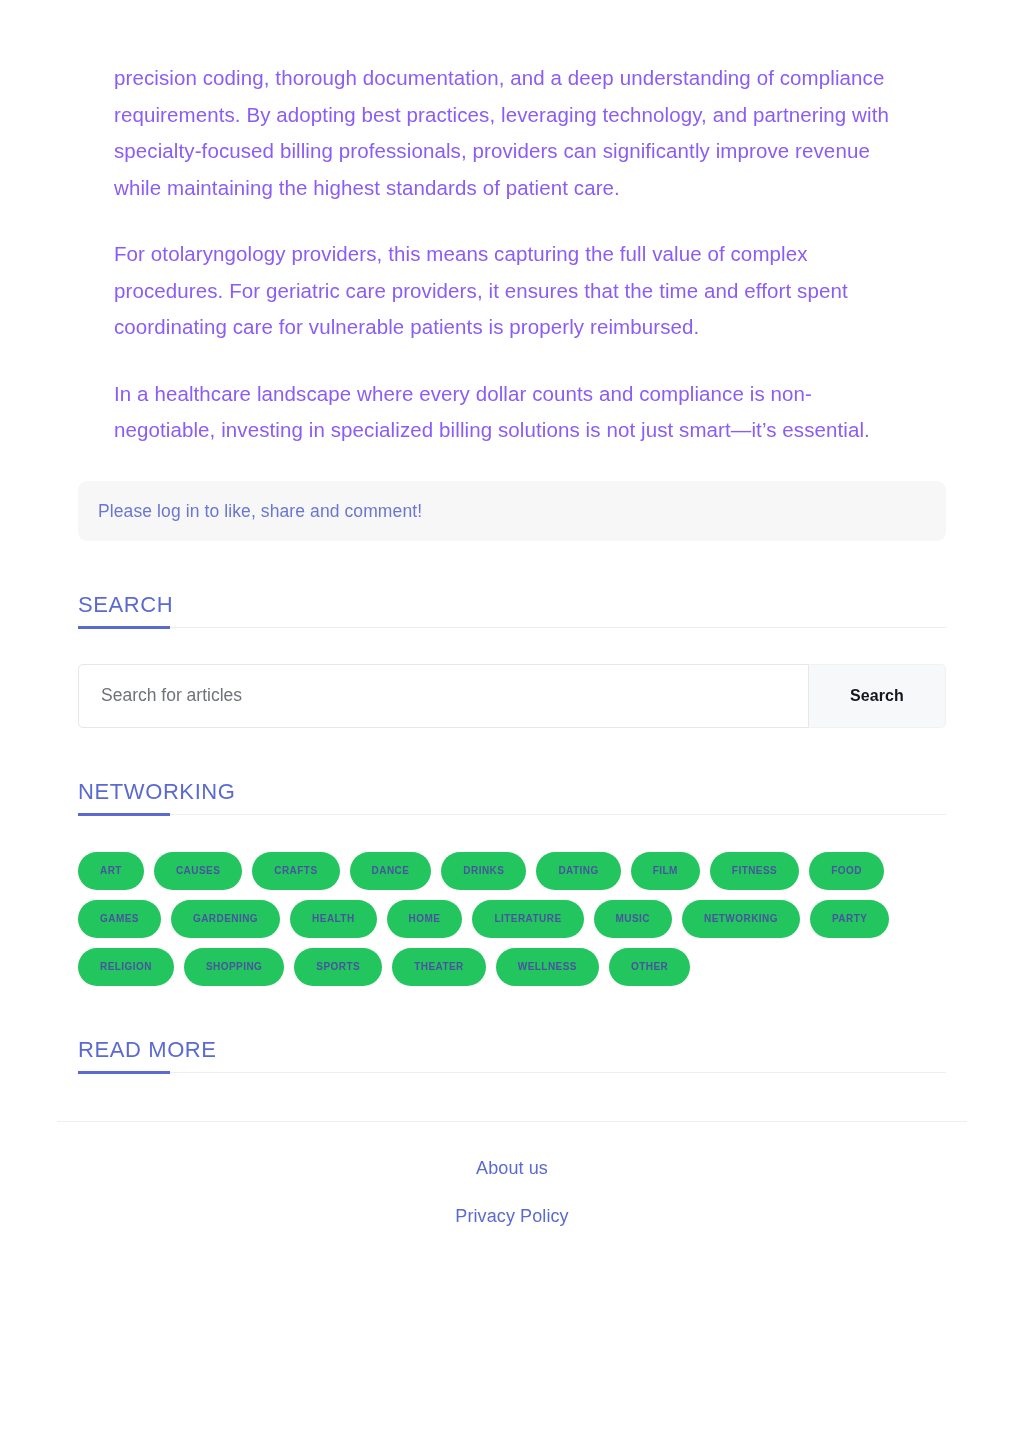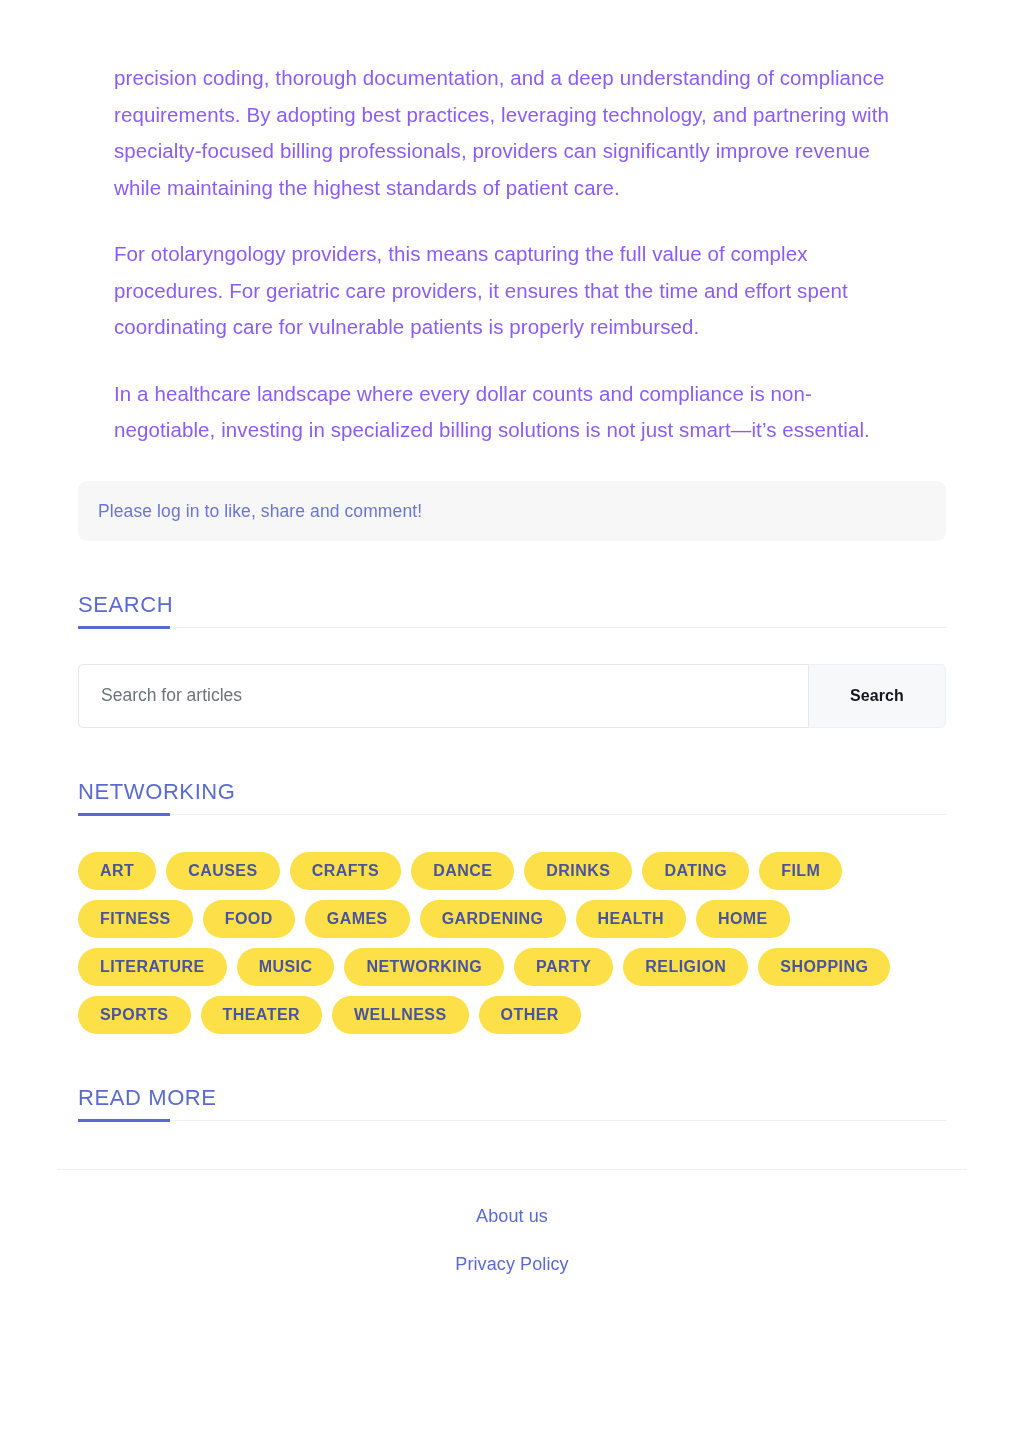--- a/index.html
+++ b/index.html
@@ -133,26 +133,26 @@
 
   
   .tags {
     display: flex;
     flex-wrap: wrap;
     gap: 10px 10px;
     margin-top: 25px;
     max-width: 880px;
   }
   .tag {
-    background: #fde047;
+    background: #22c55e;
     color: #49539f;
     border: none;
     border-radius: 999px;
     font-family: "Liberation Sans", sans-serif;
-    font-size: 16px;
+    font-size: 10px;
     font-weight: 700;
     letter-spacing: 0.45px;
     height: 38px;
     padding: 0 22px;
     display: inline-flex;
     align-items: center;
     justify-content: center;
     cursor: pointer;
     white-space: nowrap;
   }

